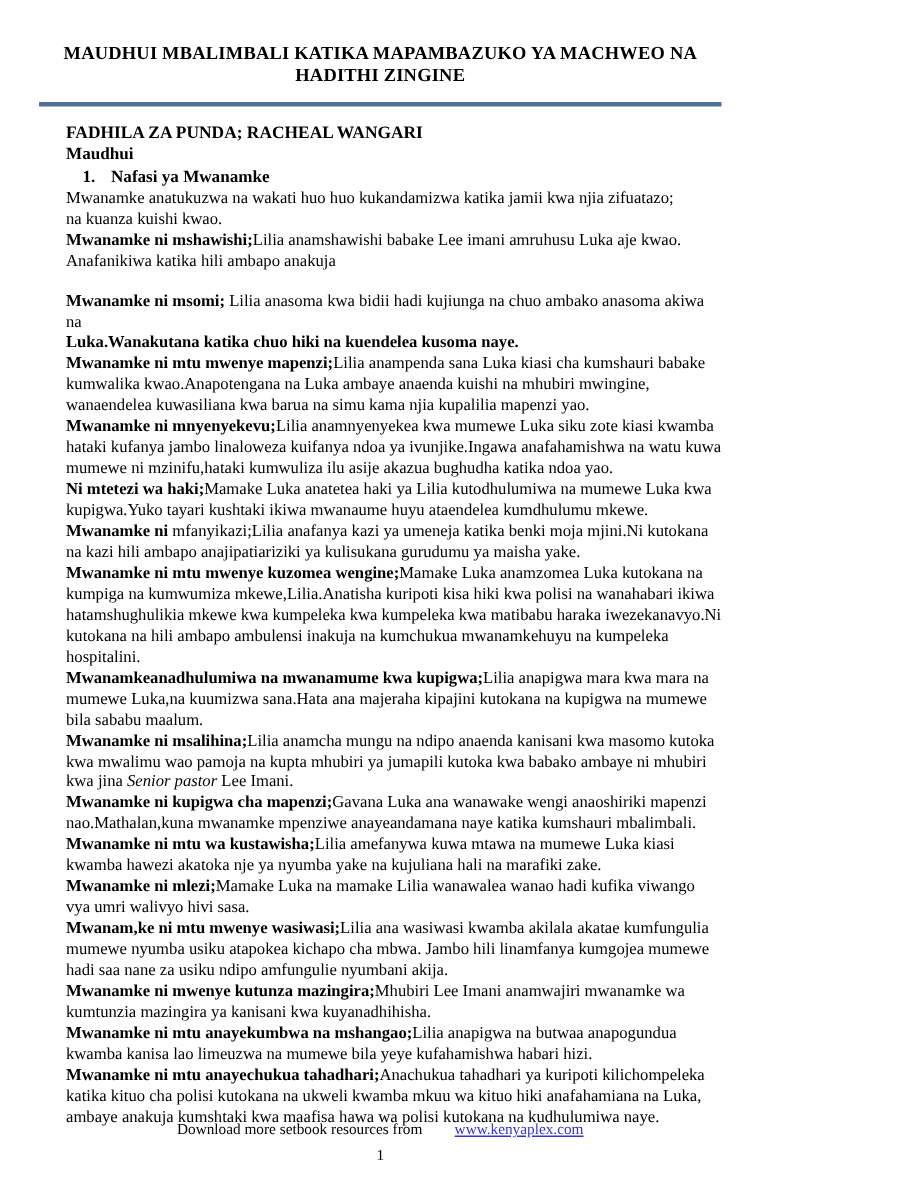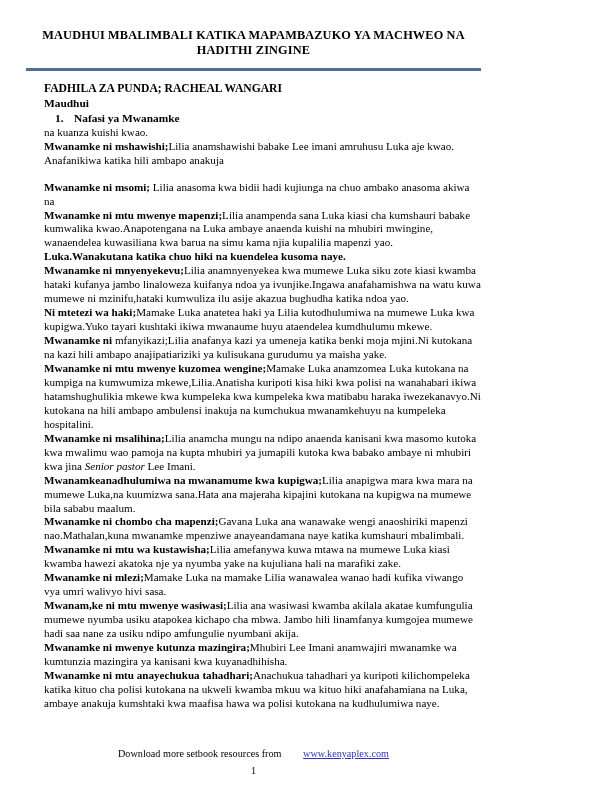--- a/index.html
+++ b/index.html
@@ -124,88 +124,92 @@
     <div class="section-head">FADHILA ZA PUNDA; RACHEAL WANGARI</div>
     <div class="subhead">Maudhui</div>
 
     <ul class="numlist">
       <li>
         <span class="num">1.</span>
         <span>Nafasi ya Mwanamke</span>
       </li>
     </ul>
 
+    <p class="para">Mwanamke anatukuzwa na wakati huo huo kukandamizwa katika jamii kwa njia zifuatazo;</p>
 
     <p class="para">
       <span>na kuanza kuishi kwao.</span>
     </p>
 
     <p class="para">
       <span class="b">Mwanamke ni mshawishi;</span><span>Lilia anamshawishi babake Lee  imani amruhusu Luka aje kwao. Anafanikiwa katika hili ambapo anakuja</span>
     </p>
 
     <div class="gap-md"></div>
 
     <p class="para">
       <span class="b">Mwanamke ni msomi;</span><span> Lilia anasoma kwa bidii hadi kujiunga na chuo ambako anasoma akiwa na </span>
     </p>
 
     <p class="para">
+      <span class="b">Luka.Wanakutana katika chuo hiki na kuendelea kusoma naye.</span>
+    </p>
+
+    <p class="para">
       <span class="b">Mwanamke ni  mtu mwenye mapenzi;</span><span>Lilia anampenda sana Luka  kiasi cha kumshauri babake kumwalika kwao.Anapotengana na Luka ambaye anaenda kuishi na mhubiri mwingine, wanaendelea kuwasiliana kwa barua na simu kama njia kupalilia mapenzi yao.</span>
     </p>
 
     <p class="para">
-      <span class="b">Luka.Wanakutana katika chuo hiki na kuendelea kusoma naye.</span>
-    </p>
-
-    <p class="para">
       <span class="b">Mwanamke ni mnyenyekevu;</span><span>Lilia anamnyenyekea kwa mumewe Luka siku zote kiasi kwamba hataki kufanya jambo linaloweza kuifanya ndoa ya ivunjike.Ingawa anafahamishwa na watu kuwa mumewe ni mzinifu,hataki kumwuliza ilu asije akazua bughudha katika ndoa yao.</span>
     </p>
 
     <p class="para">
       <span class="b">Ni mtetezi wa haki;</span><span>Mamake Luka anatetea haki ya Lilia kutodhulumiwa na mumewe Luka kwa kupigwa.Yuko tayari kushtaki ikiwa mwanaume huyu ataendelea kumdhulumu mkewe.</span>
     </p>
 
     <p class="para">
       <span class="b">Mwanamke ni </span><span>mfanyikazi;Lilia anafanya kazi ya umeneja katika benki moja mjini.Ni kutokana na kazi hili ambapo anajipatiariziki ya kulisukana gurudumu ya maisha yake.</span>
     </p>
 
     <p class="para">
       <span class="b">Mwanamke  ni mtu mwenye kuzomea wengine;</span><span>Mamake Luka anamzomea Luka kutokana na kumpiga na kumwumiza mkewe,Lilia.Anatisha kuripoti kisa hiki kwa polisi na wanahabari ikiwa hatamshughulikia mkewe kwa  kumpeleka kwa kumpeleka  kwa matibabu haraka iwezekanavyo.Ni kutokana na hili ambapo ambulensi inakuja na kumchukua mwanamkehuyu na kumpeleka hospitalini.</span>
     </p>
 
 
     <p class="para">
+      <span class="b">Mwanamkeanadhulumiwa na mwanamume kwa kupigwa;</span><span>Lilia anapigwa mara kwa mara na mumewe Luka,na kuumizwa sana.Hata ana majeraha kipajini kutokana na kupigwa na mumewe bila sababu maalum.</span>
+    </p>
+
+    <p class="para">
       <span class="b">Mwanamke ni msalihina;</span><span>Lilia anamcha mungu na ndipo anaenda kanisani kwa masomo kutoka kwa mwalimu wao pamoja na kupta mhubiri ya jumapili  kutoka kwa babako ambaye ni mhubiri kwa jina </span><span class="i">Senior pastor</span><span> Lee Imani.</span>
     </p>
 
     <p class="para">
-      <span class="b">Mwanamkeanadhulumiwa na mwanamume kwa kupigwa;</span><span>Lilia anapigwa mara kwa mara na mumewe Luka,na kuumizwa sana.Hata ana majeraha kipajini kutokana na kupigwa na mumewe bila sababu maalum.</span>
-    </p>
-
-    <p class="para">
-      <span class="b">Mwanamke ni chombo cha mapenzi;</span><span>Gavana Luka ana wanawake wengi anaoshiriki mapenzi nao.Mathalan,kuna mwanamke mpenziwe anayeandamana naye katika kumshauri mbalimbali.</span>
+      <span class="b">Mwanamke ni kupigwa cha mapenzi;</span><span>Gavana Luka ana wanawake wengi anaoshiriki mapenzi nao.Mathalan,kuna mwanamke mpenziwe anayeandamana naye katika kumshauri mbalimbali.</span>
     </p>
 
     <p class="para">
       <span class="b">Mwanamke ni mtu wa kustawisha;</span><span>Lilia amefanywa kuwa mtawa na mumewe Luka kiasi kwamba hawezi akatoka nje ya nyumba yake na kujuliana hali na marafiki zake.</span>
     </p>
 
     <p class="para">
       <span class="b">Mwanamke ni mlezi;</span><span>Mamake Luka na mamake Lilia wanawalea wanao hadi kufika viwango vya umri walivyo hivi sasa.</span>
     </p>
 
     <p class="para">
       <span class="b">Mwanam,ke ni mtu mwenye wasiwasi;</span><span>Lilia ana wasiwasi kwamba akilala akatae kumfungulia  mumewe nyumba usiku atapokea kichapo cha mbwa. Jambo hili linamfanya kumgojea mumewe hadi saa nane za usiku ndipo amfungulie nyumbani akija.</span>
     </p>
 
     <p class="para">
       <span class="b">Mwanamke ni mwenye kutunza mazingira;</span><span>Mhubiri Lee Imani anamwajiri mwanamke wa kumtunzia mazingira ya kanisani kwa kuyanadhihisha.</span>
     </p>
 
+    <p class="para">
+      <span class="b">Mwanamke ni mtu anayekumbwa na mshangao;</span><span>Lilia anapigwa na butwaa anapogundua kwamba kanisa  lao limeuzwa na mumewe bila yeye kufahamishwa habari hizi.</span>
+    </p>
 
     <p class="para">
       <span class="b">Mwanamke ni mtu anayechukua tahadhari;</span><span>Anachukua tahadhari ya  kuripoti kilichompeleka katika kituo cha polisi kutokana na ukweli kwamba mkuu  wa kituo hiki anafahamiana na Luka, ambaye anakuja kumshtaki kwa maafisa hawa wa polisi kutokana na kudhulumiwa naye.</span>
     </p>
 
   </div>
 
   <div class="footer">
     <div><span>Download more setbook resources from </span><a class="link" href="#" style="color: rgb(51, 51, 204); margin-left: 19px;">www.kenyaplex.com</a></div>
     <div class="page-number">1</div>

